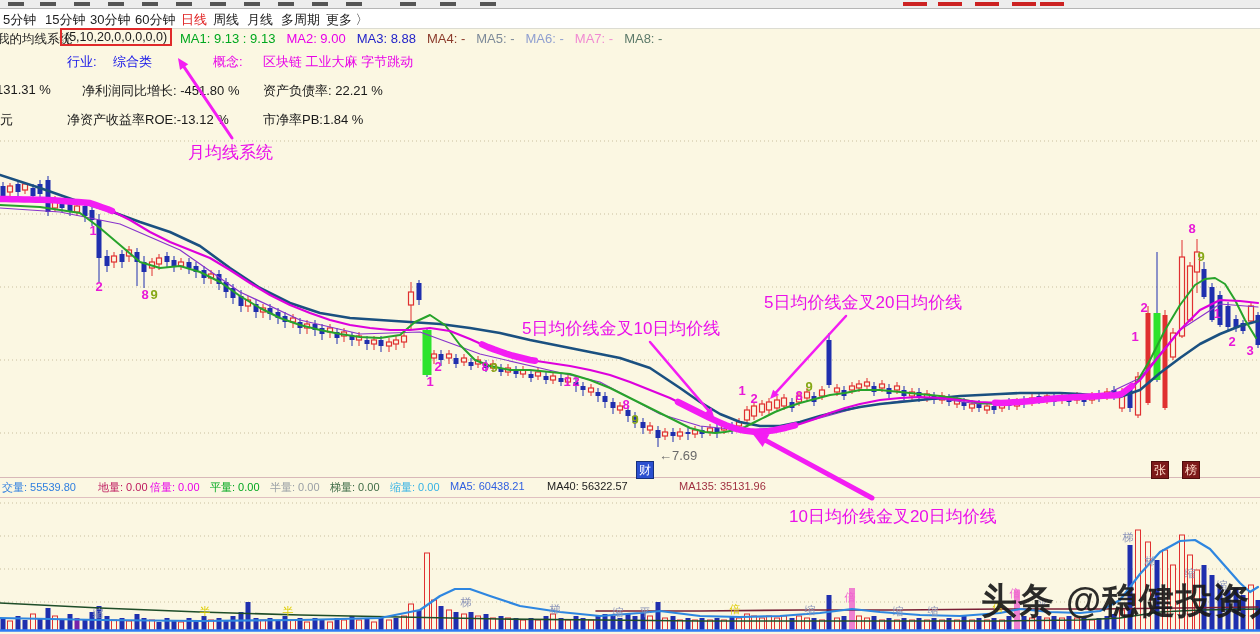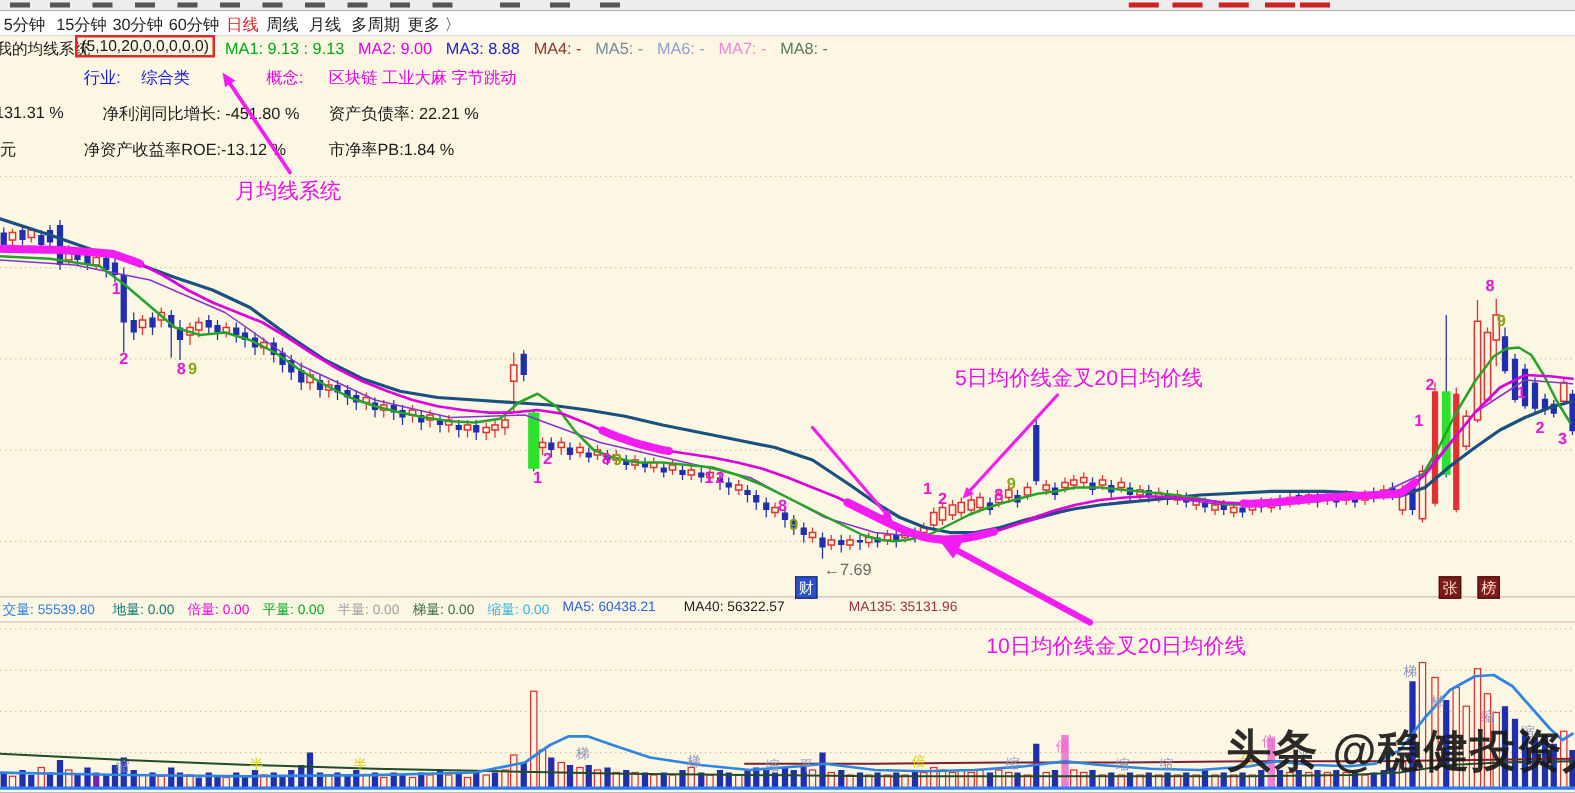--- a/index.html
+++ b/index.html
@@ -99,20 +99,21 @@
 
   <div class="inf" style="left:-4px;top:82px;color:#1a1a1a;">131.31 %</div>
   <div class="inf" style="left:82px;top:82px;color:#1a1a1a;">净利润同比增长: -451.80 %</div>
   <div class="inf" style="left:263px;top:82px;color:#1a1a1a;">资产负债率: 22.21 %</div>
 
   <div class="inf" style="left:0px;top:111px;color:#1a1a1a;">元</div>
   <div class="inf" style="left:67px;top:111px;color:#1a1a1a;">净资产收益率ROE:-13.12 %</div>
   <div class="inf" style="left:263px;top:111px;color:#1a1a1a;">市净率PB:1.84 %</div>
 
   <div class="anno" style="left:188px;top:141px;">月均线系统</div>
+  <div class="anno" style="left:522px;top:317px;">5日均价线金叉10日均价线</div>
   <div class="anno" style="left:764px;top:291px;">5日均价线金叉20日均价线</div>
   <div class="anno" style="left:789px;top:505px;">10日均价线金叉20日均价线</div>
 
   <svg id="chartsvg" width="1260" height="634">
       <line x1="0" y1="141" x2="1260" y2="141" stroke="#c9bf9f" stroke-width="1" stroke-dasharray="1,3"></line>
       <line x1="0" y1="214" x2="1260" y2="214" stroke="#c9bf9f" stroke-width="1" stroke-dasharray="1,3"></line>
       <line x1="0" y1="287" x2="1260" y2="287" stroke="#c9bf9f" stroke-width="1" stroke-dasharray="1,3"></line>
       <line x1="0" y1="360" x2="1260" y2="360" stroke="#c9bf9f" stroke-width="1" stroke-dasharray="1,3"></line>
       <line x1="0" y1="433" x2="1260" y2="433" stroke="#c9bf9f" stroke-width="1" stroke-dasharray="1,3"></line>
       <line x1="0" y1="503" x2="1260" y2="503" stroke="#c9bf9f" stroke-width="1" stroke-dasharray="1,3"></line>
@@ -648,21 +649,21 @@
     </svg>
 
   <div id="lowlab" style="left:659px;top:448px;">←7.69</div>
   <div class="badge" id="badge-cai" style="left:636px;top:461px;">财</div>
   <div class="badge dark" style="left:1151px;top:461px;">张</div>
   <div class="badge dark" style="left:1182px;top:461px;">榜</div>
 
   <div class="hair" style="top:477px;background:#d8b8b8;"></div>
   <div id="statusrow">
       <span class="st" style="left: 2px; color: rgb(47, 127, 224);">交量: 55539.80</span>
-      <span class="st" style="left: 90px; color: #0f766e;">地量: 0.00</span>
+      <span class="st" style="left: 98px; color: #be185d;">地量: 0.00</span>
       <span class="st" style="left: 150px; color: rgb(232, 0, 232);">倍量: 0.00</span>
       <span class="st" style="left: 210px; color: rgb(0, 168, 30);">平量: 0.00</span>
       <span class="st" style="left: 270px; color: rgb(154, 160, 166);">半量: 0.00</span>
       <span class="st" style="left: 330px; color: rgb(62, 107, 70);">梯量: 0.00</span>
       <span class="st" style="left: 390px; color: rgb(53, 178, 229);">缩量: 0.00</span>
       <span class="st" style="left: 450px; color: rgb(47, 95, 224);">MA5: 60438.21</span>
       <span class="st" style="left: 547px; color: rgb(34, 34, 34);">MA40: 56322.57</span>
       <span class="st" style="left: 637px; color: rgb(160, 48, 64); margin-left: 42px;">MA135: 35131.96</span>
     </div>
   <div class="hair" style="top:497px;background:#e0c0c0;"></div>

